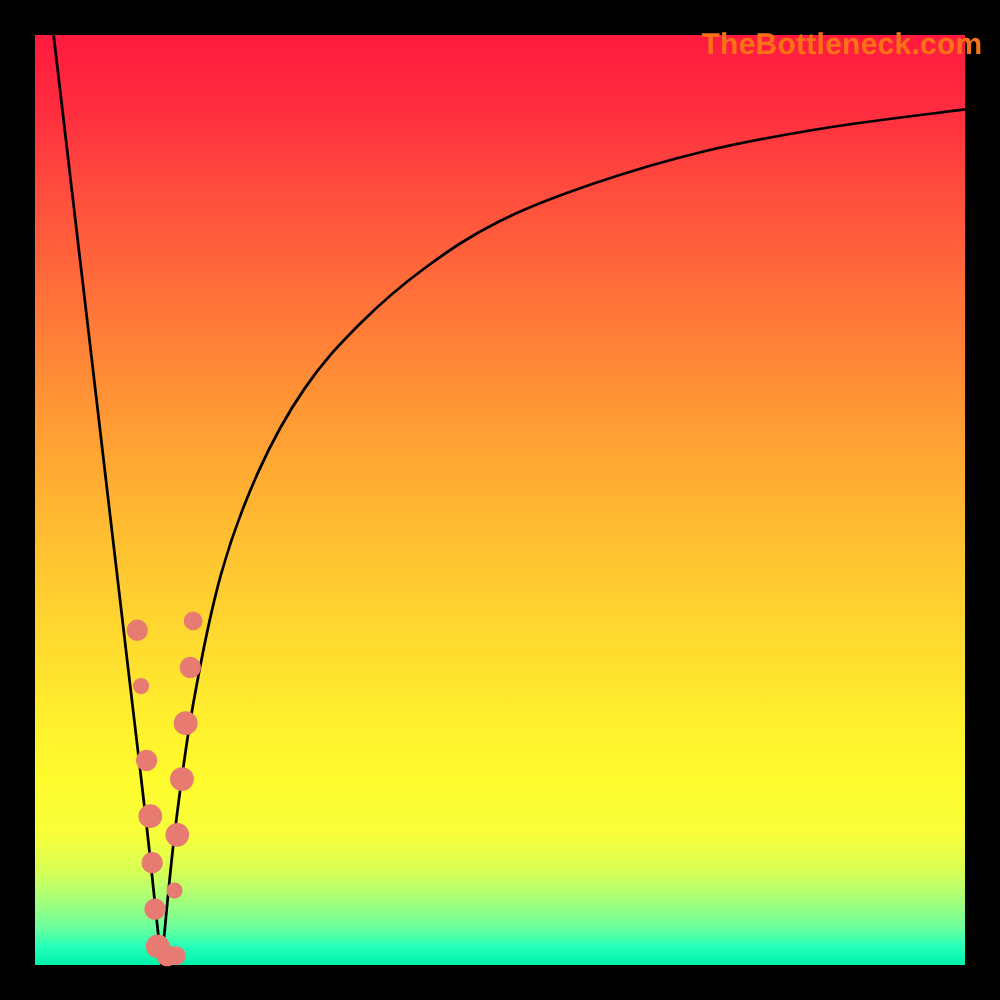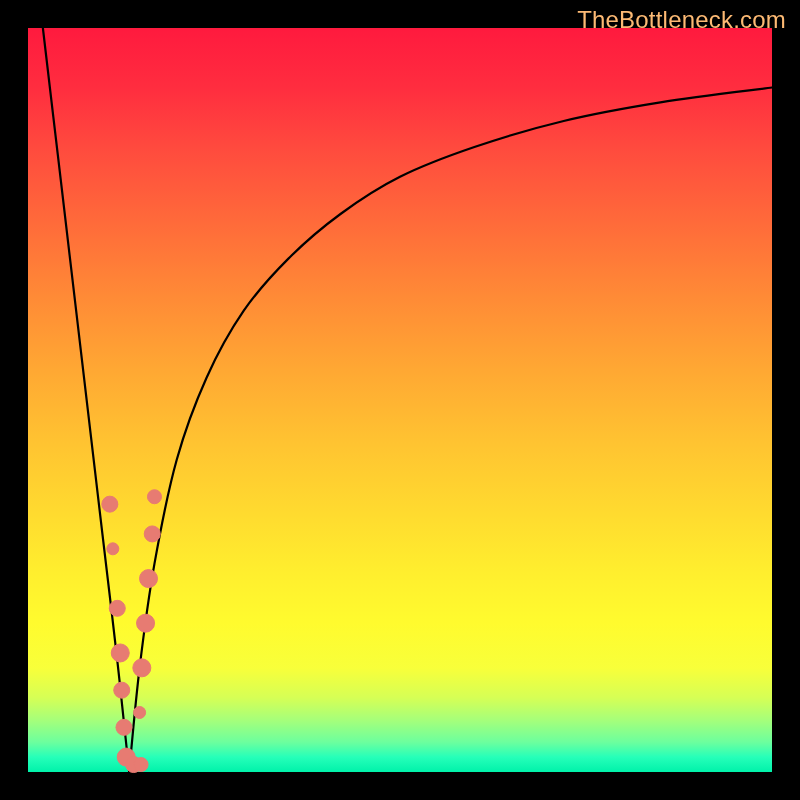--- a/index.html
+++ b/index.html
@@ -32,25 +32,25 @@
       #f8ff3a 86%,
       #d6ff55 90%,
       #a6ff7a 93%,
       #6cff9e 96%,
       #26ffb9 98%,
       #00f2aa 100%
     );
   }
   .watermark {
     position: absolute;
-    top: 6px;
+    top: 22px;
     right: 14px;
-    color: #fdba74;
+    color: #f97316;
     font-size: 24px;
-    font-weight: 400;
+    font-weight: 700;
     letter-spacing: 0.2px;
     user-select: none;
   }
   svg.plot {
     position: absolute;
     left: 0;
     top: 0;
     width: 744px;
     height: 744px;
     overflow: visible;

